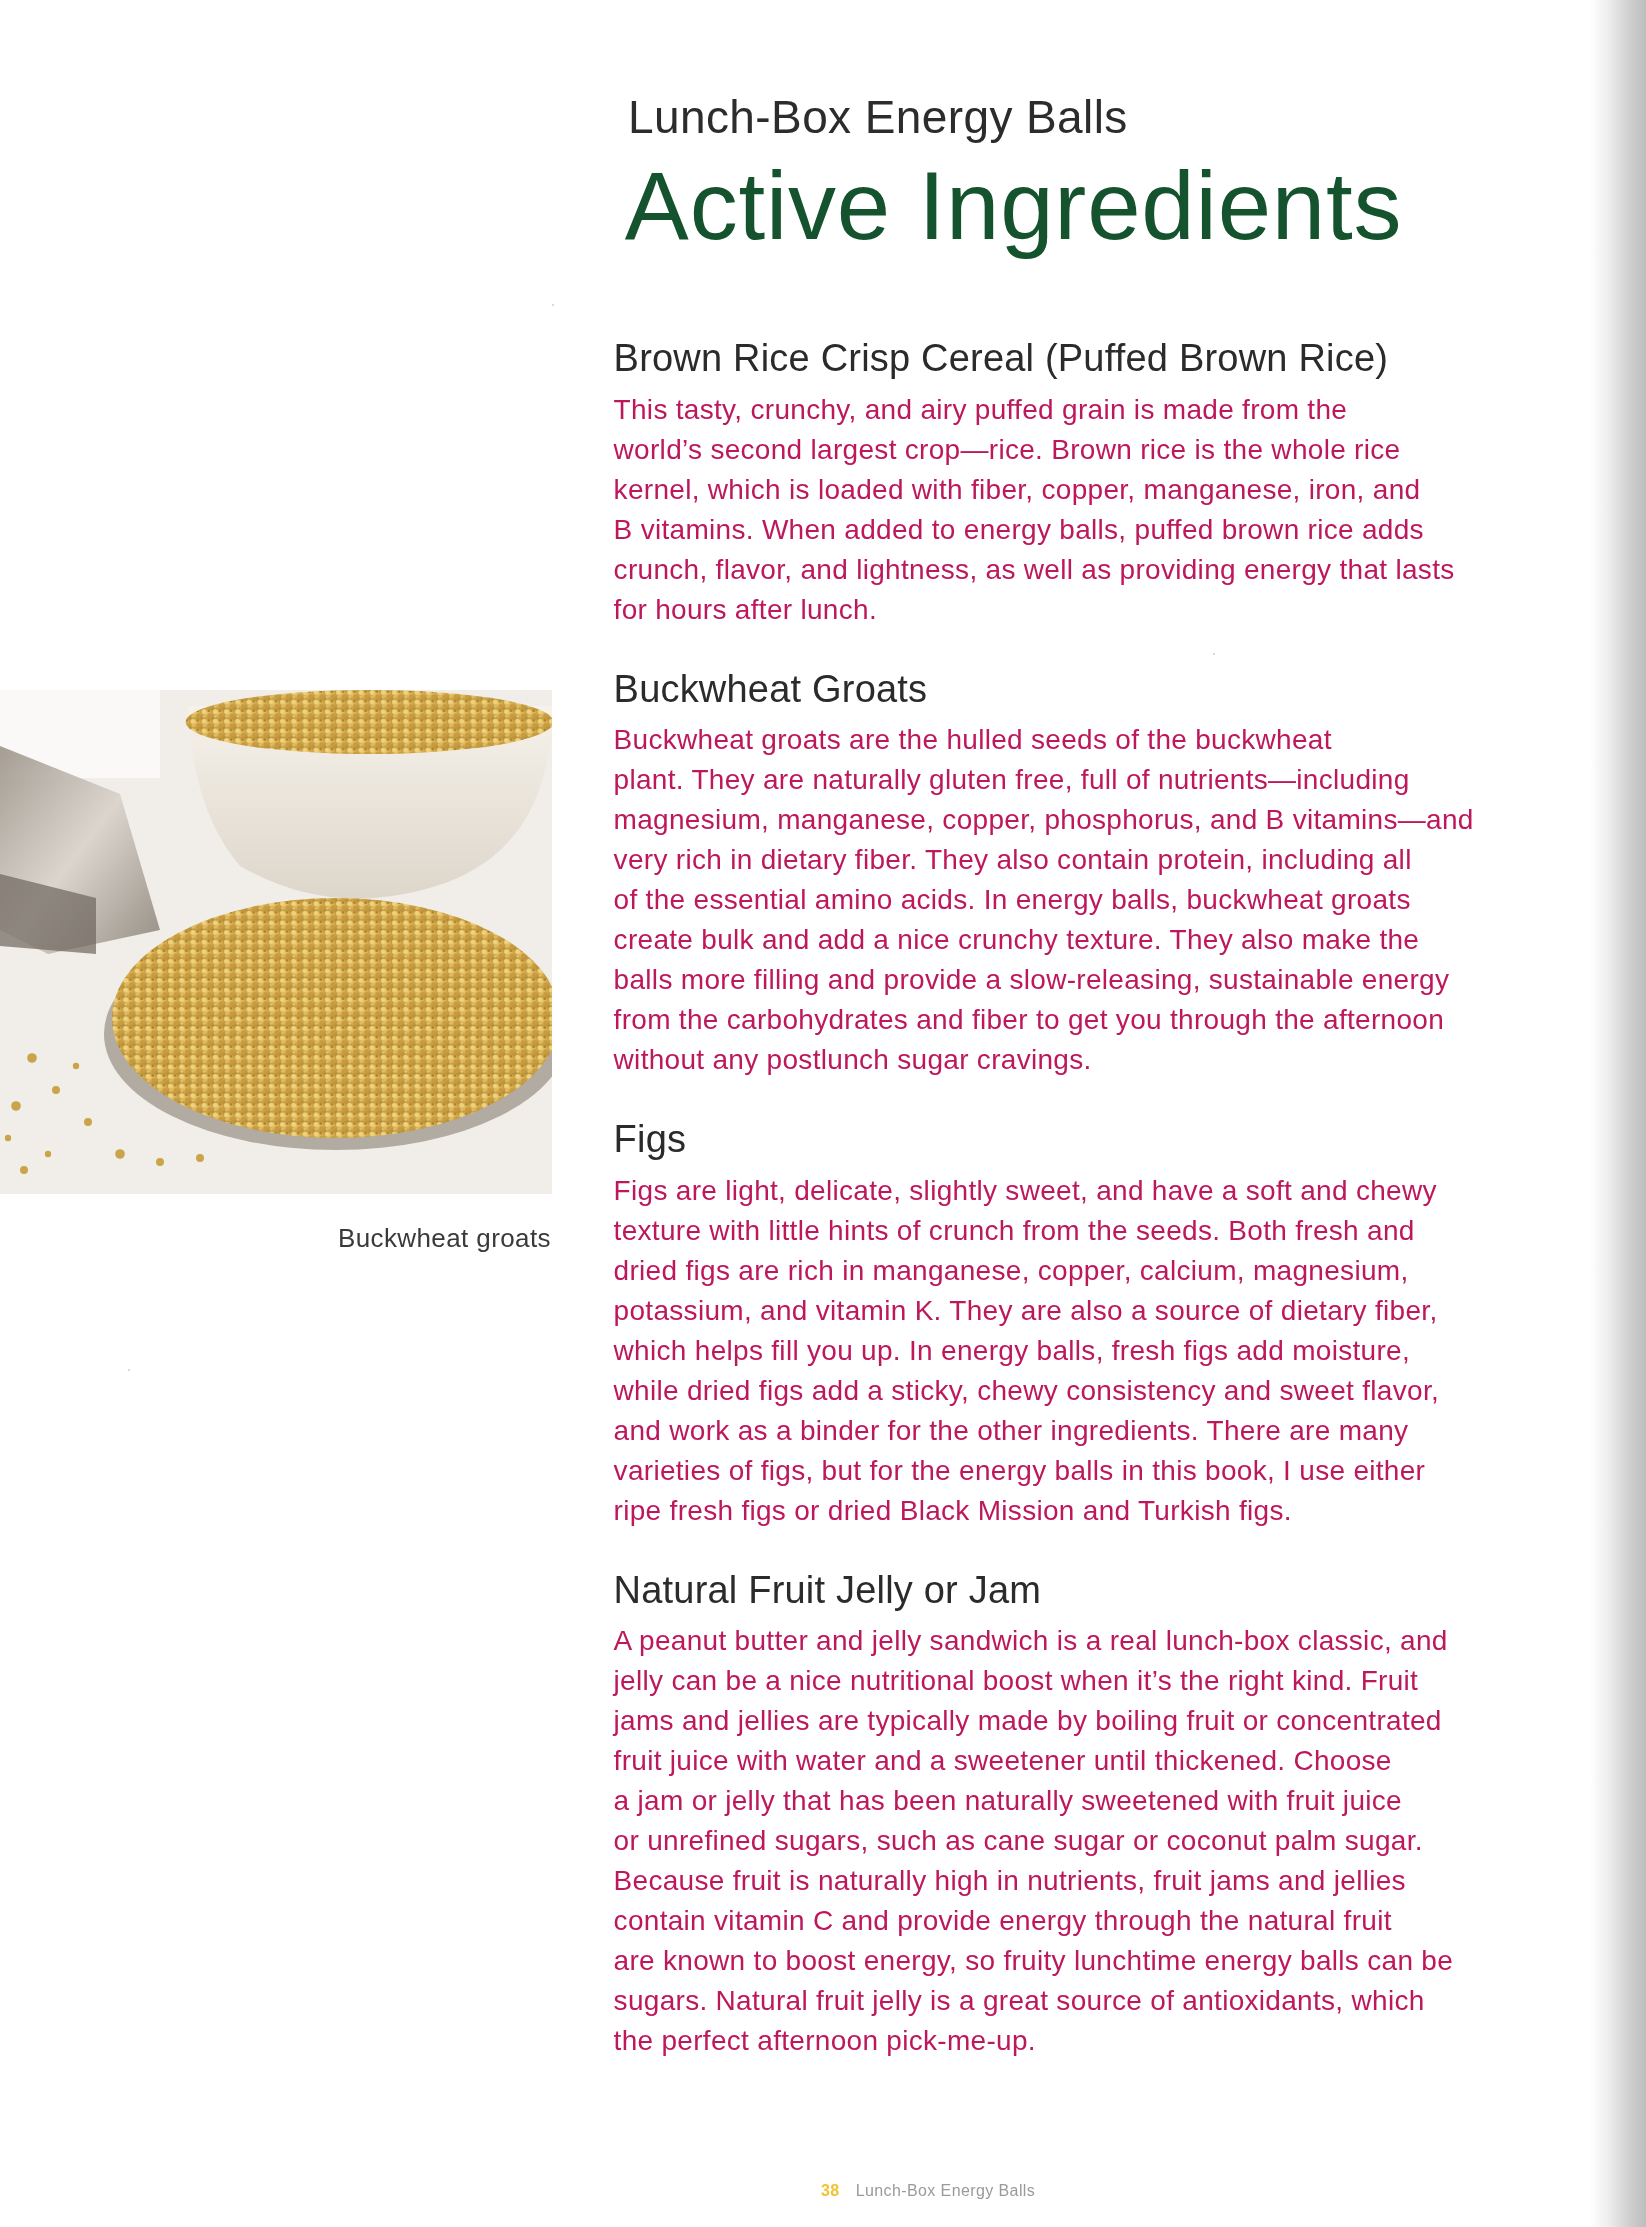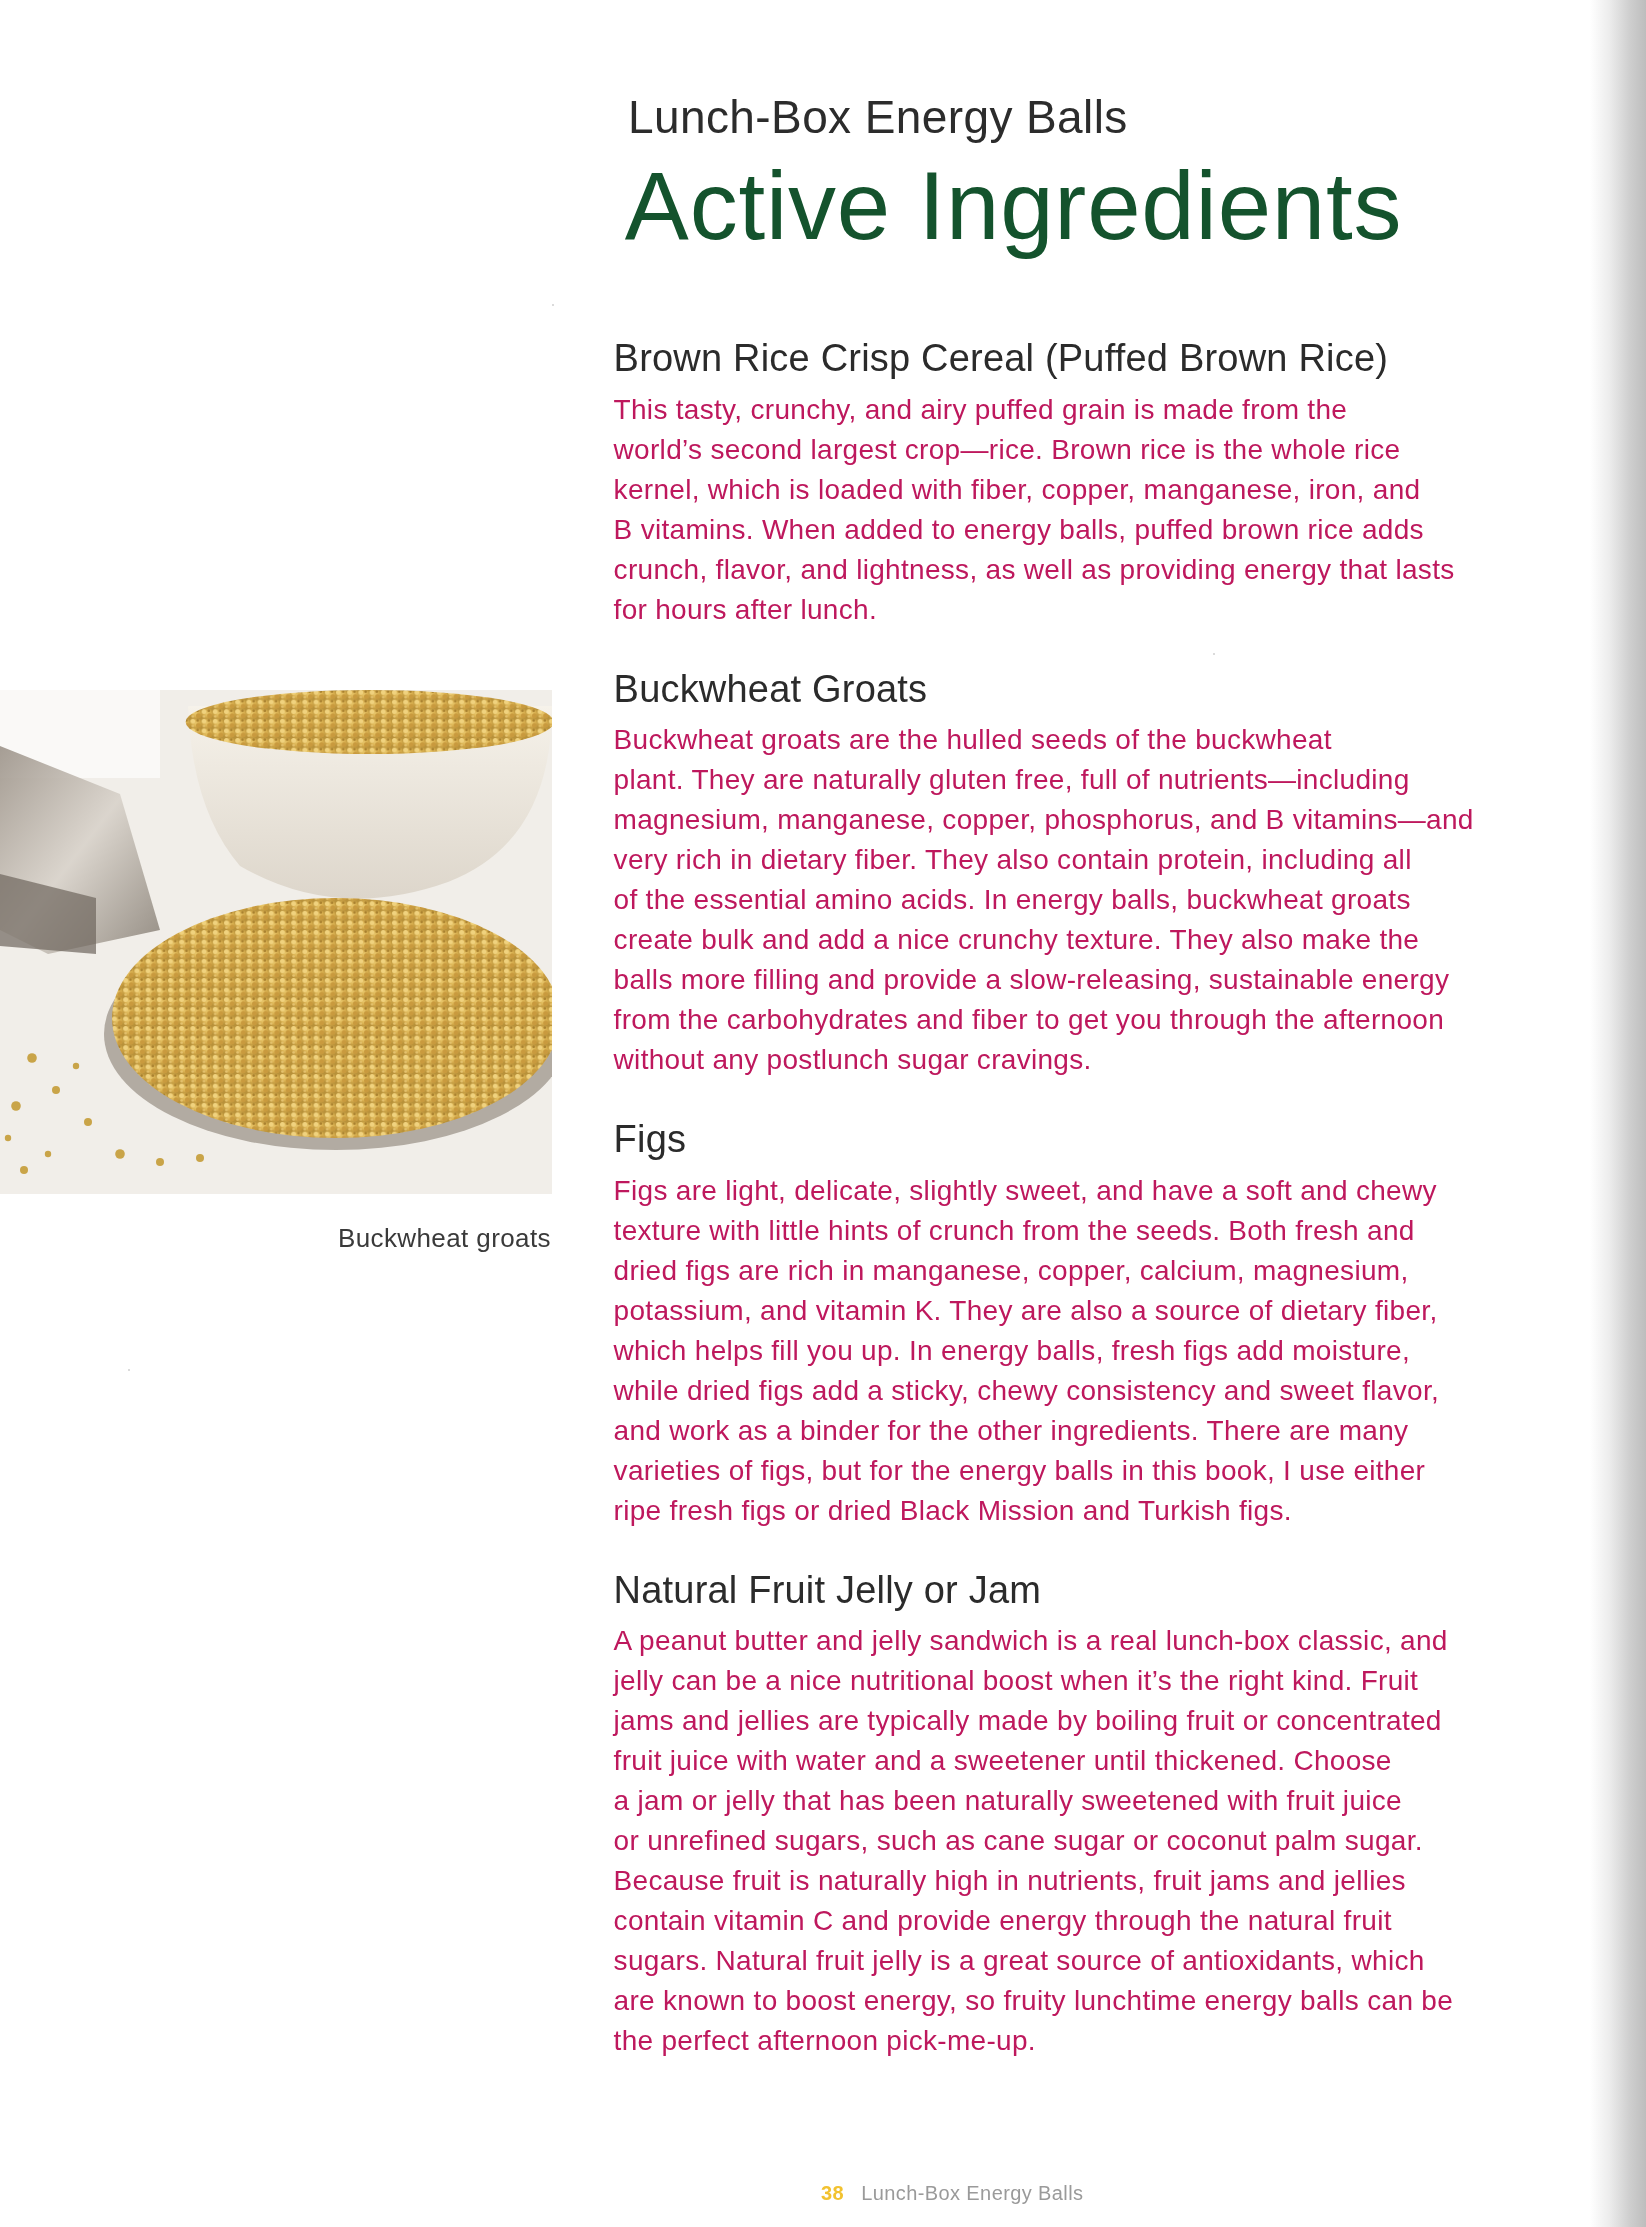--- a/index.html
+++ b/index.html
@@ -40,21 +40,21 @@
     .photo {
       position: absolute; left: 0; top: 690px; width: 552px; height: 504px; overflow: hidden;
       background: linear-gradient(180deg, #f4f2ee 0%, #eeeae4 60%, #e7e2da 100%);
     }
     .photo svg { display: block; }
     .caption {
       position: absolute; left: 311px; top: 1223px; width: 240px; text-align: right;
       font-size: 26px; color: #3a3a3a; letter-spacing: 0.4px;
     }
     .footer {
-      position: absolute; left: 821px; top: 2182px; font-size: 20px; letter-spacing: 0.4px;
+      position: absolute; left: 821px; top: 2182px; font-size: 16px; letter-spacing: 0.4px;
     }
     .footer .num { color: #f2c230; font-weight: 700; margin-right: 11.2px; }
     .footer .run { color: #9a9a9a; }
     .speck { position: absolute; width: 2.4px; height: 2.4px; background: #cfcfcf; border-radius: 50%; }
   </style>
 </head>
 <body>
 
 <div class="gutter-shadow"></div>
 
@@ -160,22 +160,22 @@
     <h2>Natural Fruit Jelly or Jam</h2>
     <p>
       <span>A peanut butter and jelly sandwich is a real lunch-box classic, and</span>
       <span>jelly can be a nice nutritional boost when it’s the right kind. Fruit</span>
       <span>jams and jellies are typically made by boiling fruit or concentrated</span>
       <span>fruit juice with water and a sweetener until thickened. Choose</span>
       <span>a jam or jelly that has been naturally sweetened with fruit juice</span>
       <span>or unrefined sugars, such as cane sugar or coconut palm sugar.</span>
       <span>Because fruit is naturally high in nutrients, fruit jams and jellies</span>
       <span>contain vitamin C and provide energy through the natural fruit</span>
+      <span>are known to boost energy, so fruity lunchtime energy balls can be</span>
       <span>sugars. Natural fruit jelly is a great source of antioxidants, which</span>
-      <span>are known to boost energy, so fruity lunchtime energy balls can be</span>
       <span>the perfect afternoon pick-me-up.</span>
     </p>
   </section>
 </main>
 
 <footer class="footer">
   <span class="num">38</span>
   <span class="run">Lunch-Box Energy Balls</span>
 </footer>
 

